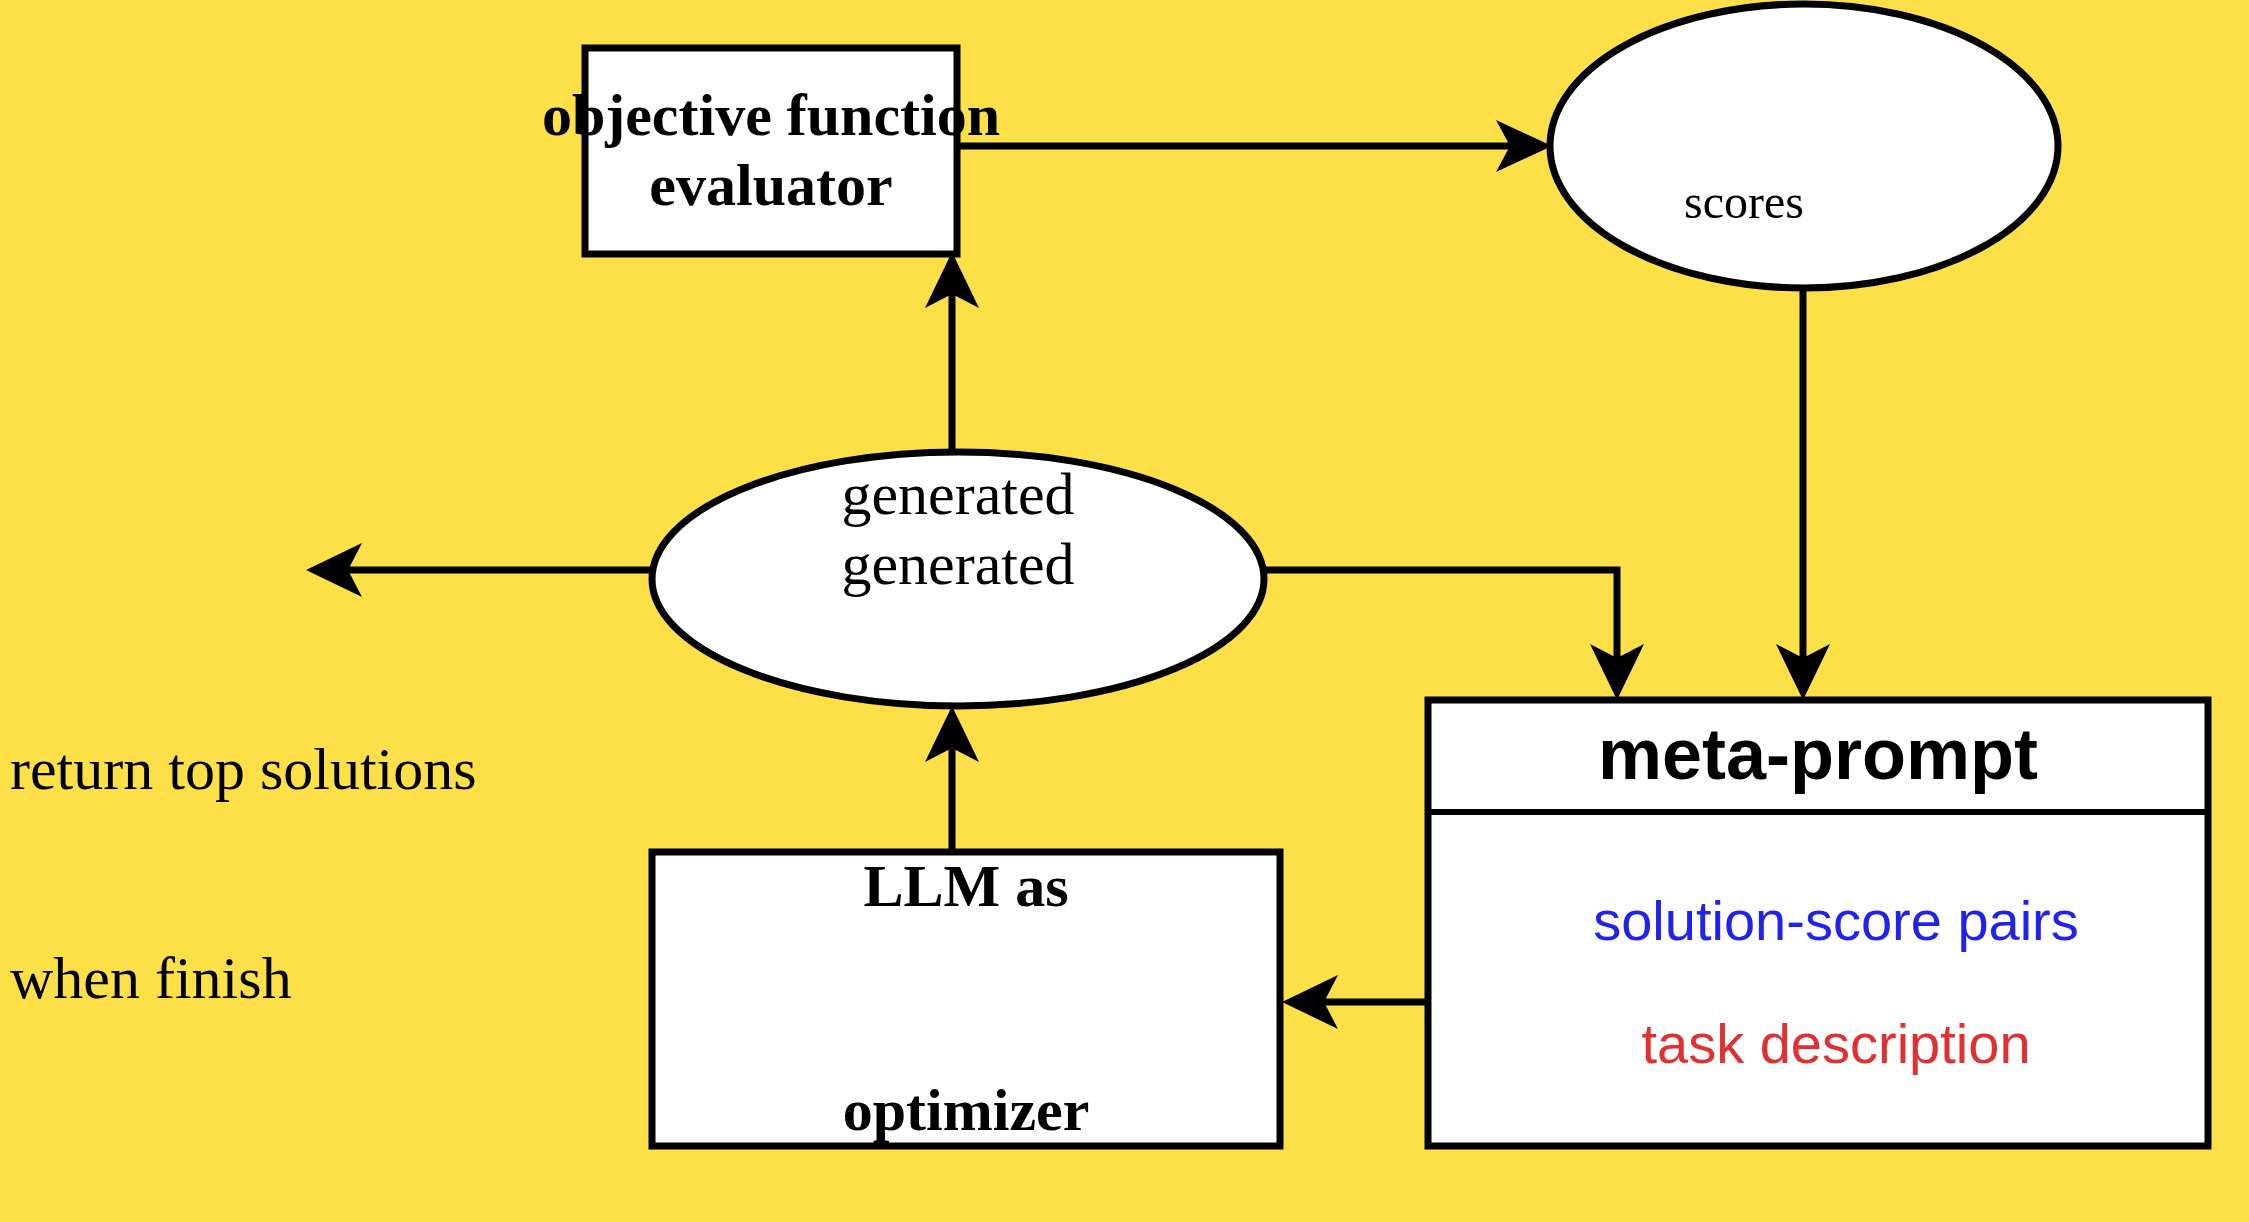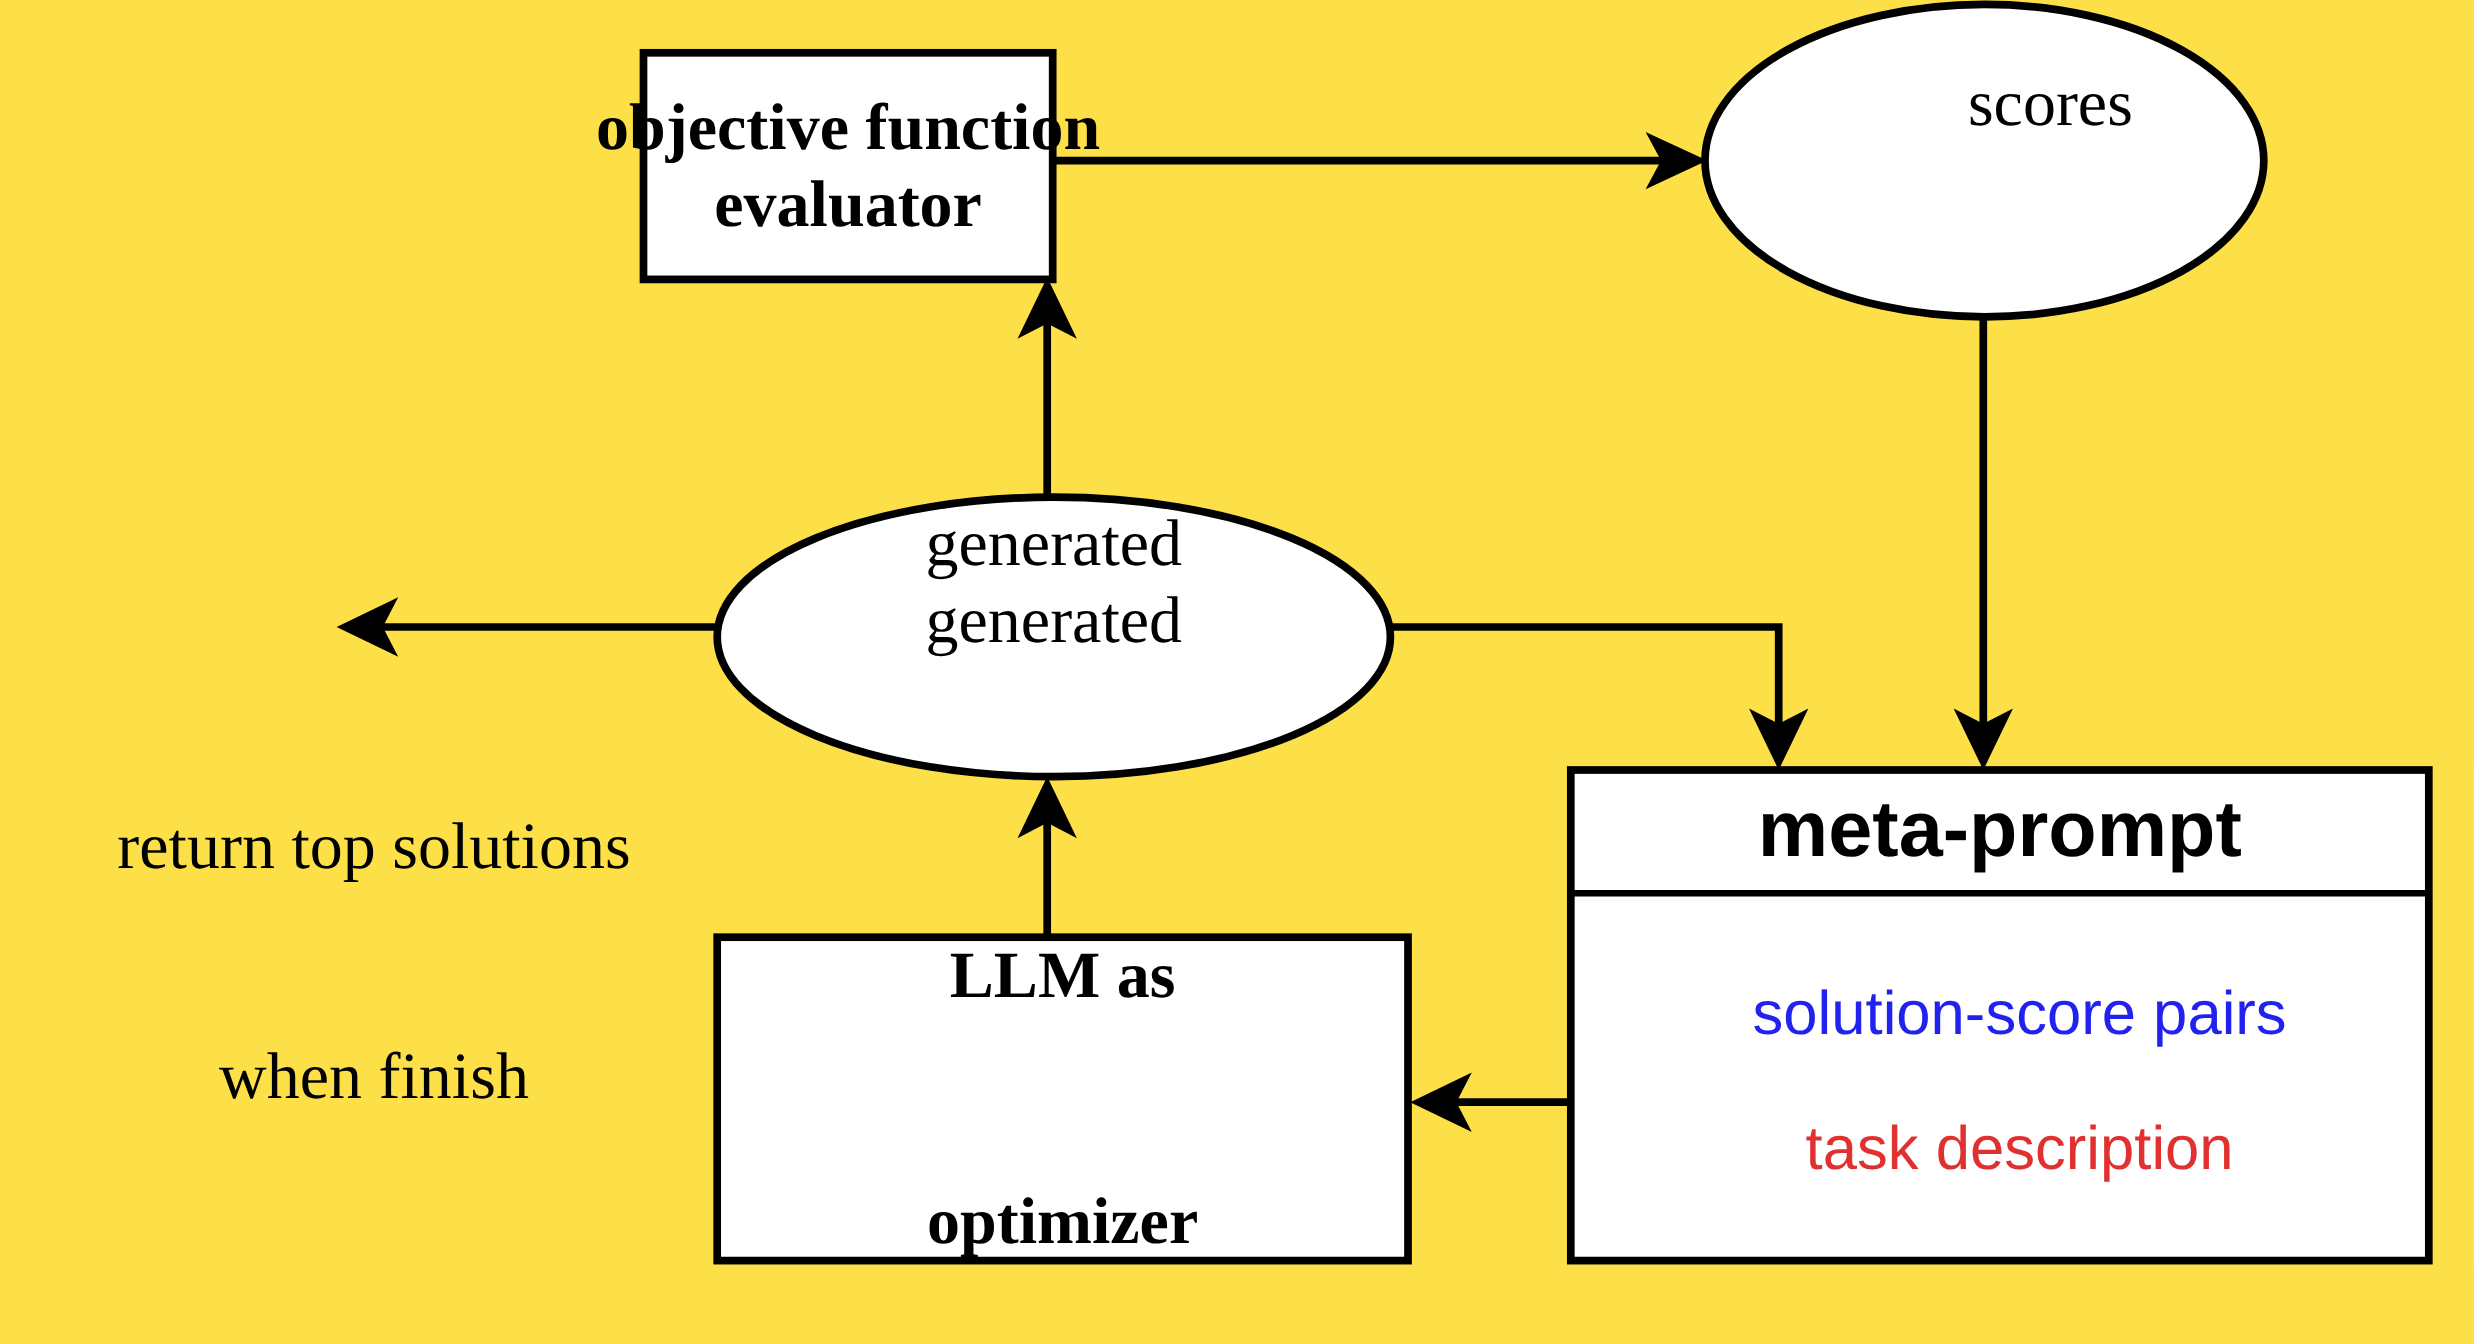--- a/index.html
+++ b/index.html
@@ -72,34 +72,34 @@
     font-family: "Liberation Sans", sans-serif;
     font-weight: normal;
   }
   #lbl-objective {
     left: 585px; top: 48px; width: 372px; height: 206px;
     display: flex; flex-direction: column;
     align-items: center; justify-content: center;
     font-size: 60px;
   }
   #lbl-scores {
-    left: 1608px; top: 60px; width: 512px; height: 170px;
-    display: flex; align-items: flex-start; justify-content: center;
-    font-size: 60px;
+    left: 1488px; top: 60px; width: 512px; height: 170px;
+    display: flex; align-items: flex-end; justify-content: center;
+    font-size: 48px;
   }
   #lbl-generated {
     left: 652px; top: 460px; width: 612px; height: 240px;
     display: flex; flex-direction: column;
     align-items: center; 
     font-size: 60px;
   }
   #lbl-return {
     left: 10px; top: 596px; width: 660px;
     font-size: 60px;
-    text-align: center;
+    text-align: left;
   }
   #lbl-llm {
     left: 652px; top: 852px; width: 628px; height: 294px;
     display: flex; flex-direction: column;
     align-items: center; justify-content: space-between;
     font-size: 60px;
   }
   #lbl-meta-title {
     left: 1428px; top: 700px; width: 780px; height: 110px;
     display: flex; align-items: center; justify-content: center;

